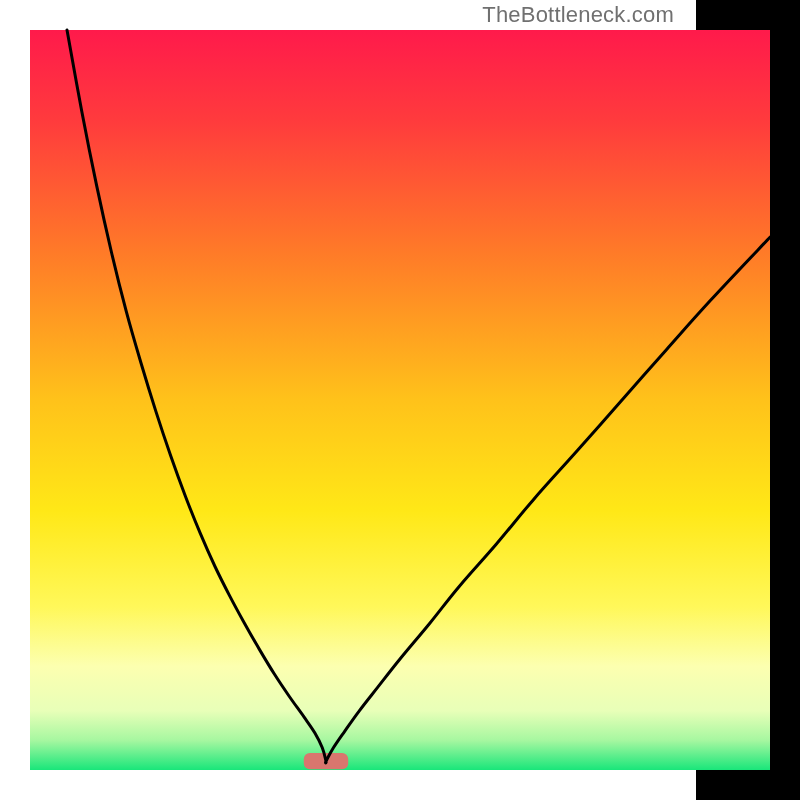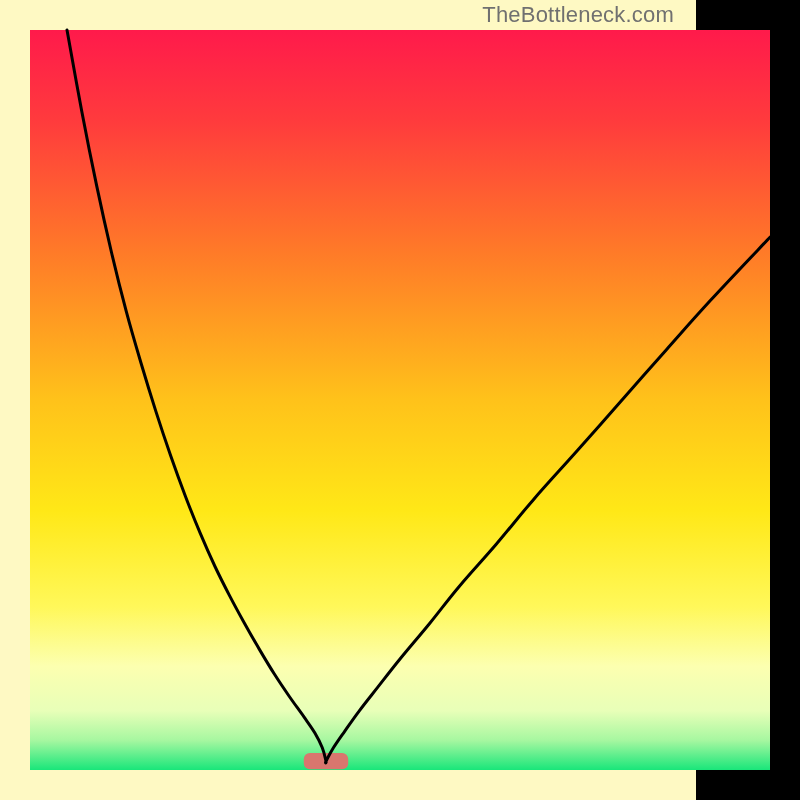--- a/index.html
+++ b/index.html
@@ -7,21 +7,21 @@
     padding: 0;
     width: 800px;
     height: 800px;
     background: #000;
     overflow: hidden;
   }
   .container {
     position: relative;
     width: 696px;
     height: 800px;
-    background: #fef9c3;
+    background: #ffffff;
   }
   .watermark {
     position: absolute;
     top: 2px;
     right: 22px;
     color: #707070;
     font-family: Arial, Helvetica, sans-serif;
     font-size: 22px;
     font-weight: 500;
     letter-spacing: 0.2px;

